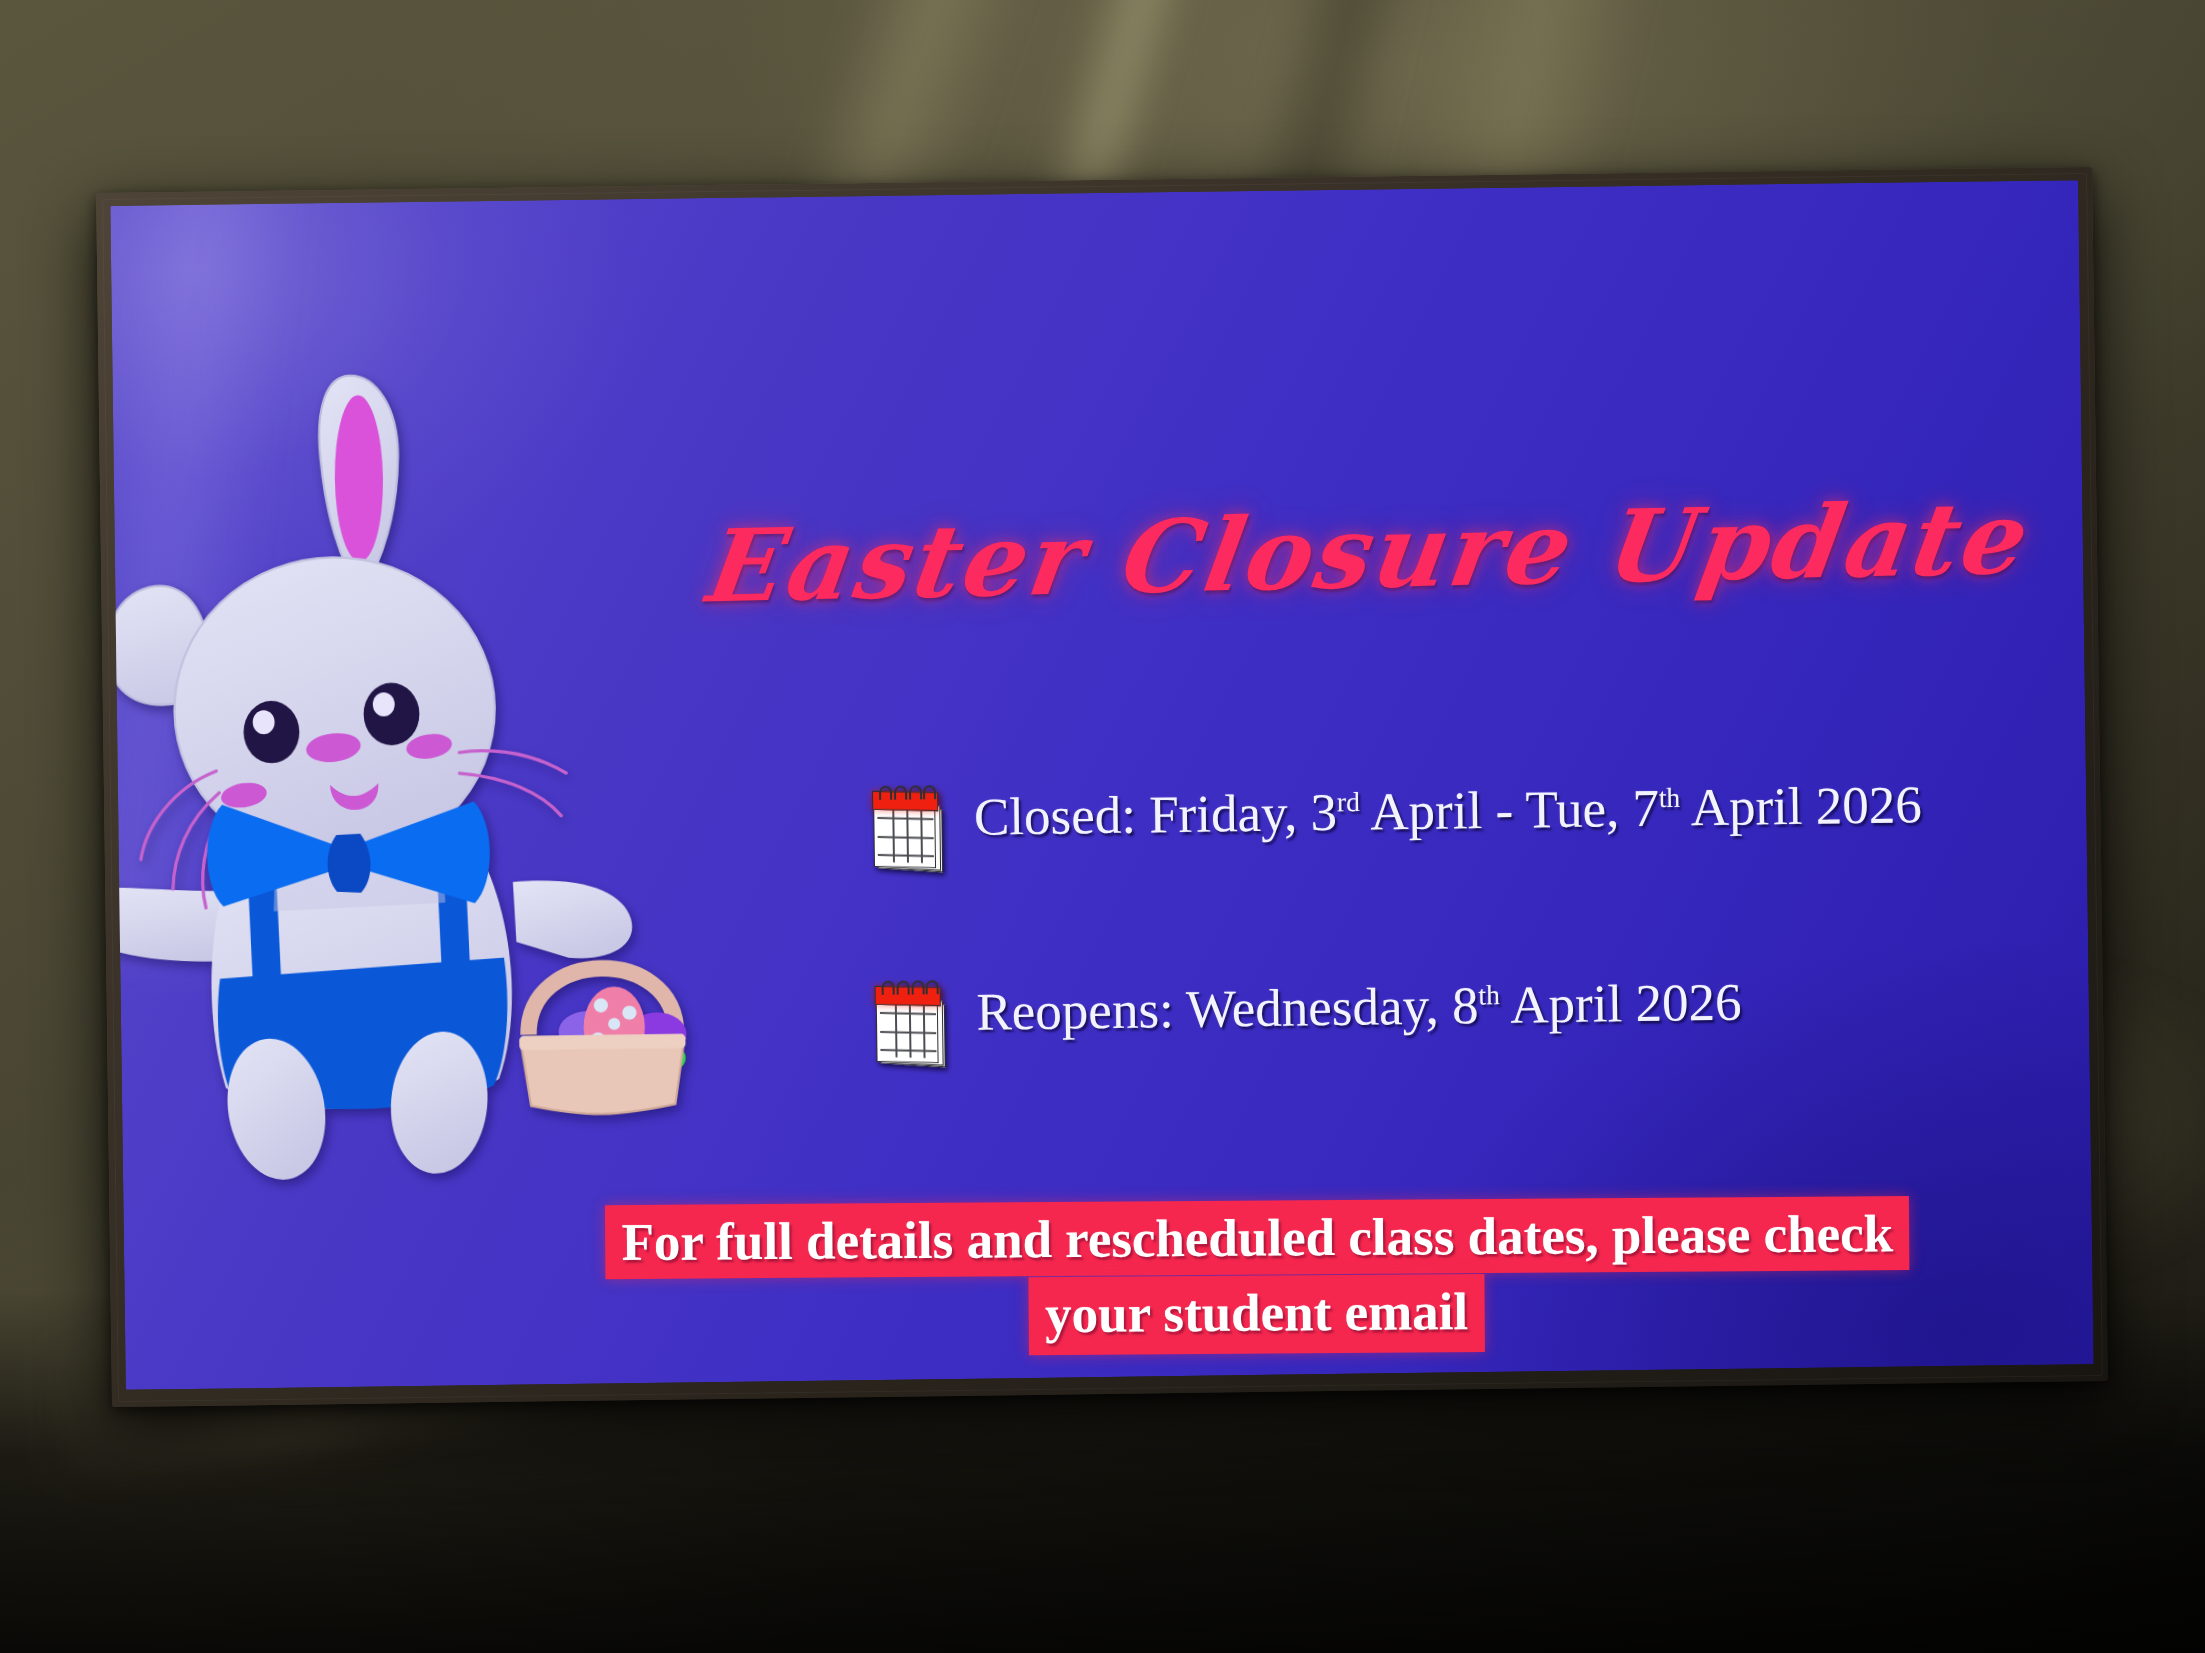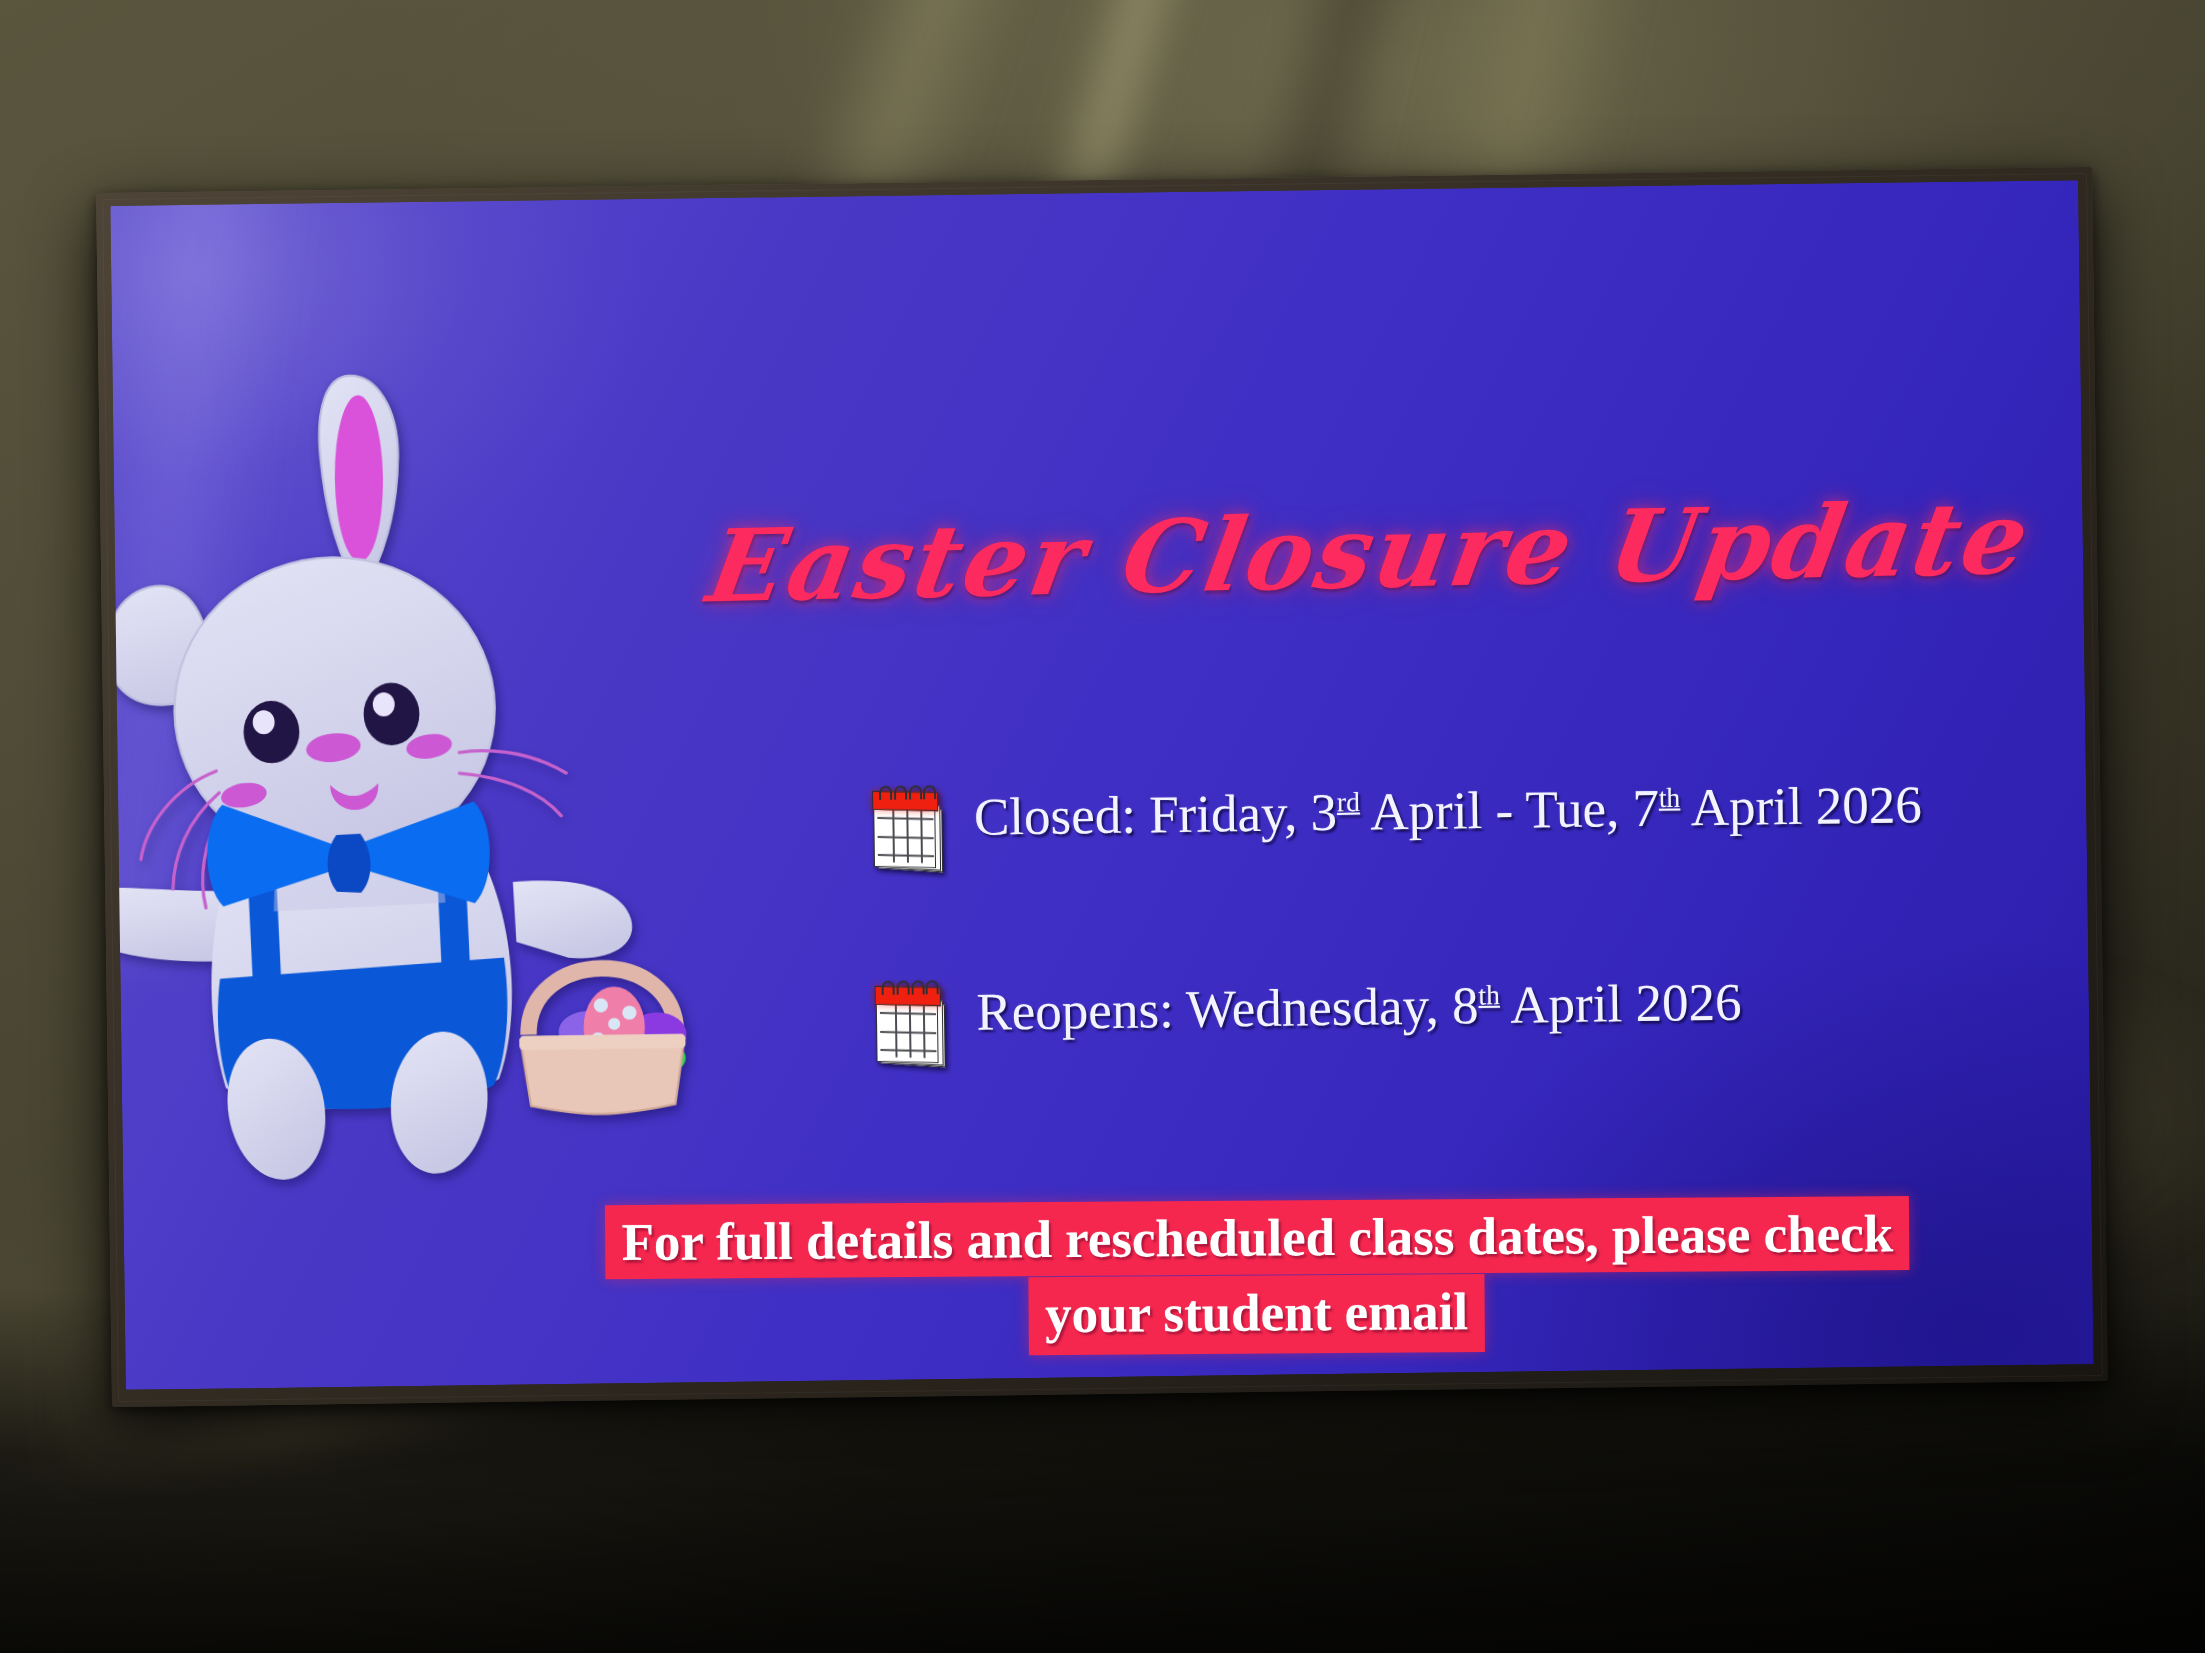--- a/index.html
+++ b/index.html
@@ -91,21 +91,21 @@
   #row-closed  { left:754px; top:593px; width:1160px; }
   #row-reopens { left:754px; top:788px; width:1214px; }
 
   .row-text {
     font-family:"Liberation Serif", serif;
     font-weight:400;
     font-size:53px; line-height:1.13;
     color:#f2f3ff;
     text-shadow:2.2px 2.7px 2.2px rgba(10,4,56,0.72), 0 0 1.6px rgba(255,255,255,0.35);
   }
-  .row-text sup { font-size:0.52em; vertical-align:super;text-decoration:underline; }
+  .row-text sup { font-size:0.52em; vertical-align:super; }
 
   
   .cal { position:relative; width:73px; height:82px; flex:0 0 73px; margin-top:2.2px;
          filter:drop-shadow(2.7px 3.8px 2.7px rgba(8,3,46,0.75)); }
   .cal .page-back2 { position:absolute; left:8.8px; top:16.4px; width:61px; height:63px;
         background:#f2f2f0; border:1.1px solid #2e2f33; transform:skewY(4.5deg); }
   .cal .page-back1 { position:absolute; left:4.4px; top:14.2px; width:63px; height:65px;
         background:#fbfbf9; border:1.1px solid #2e2f33; transform:skewY(3deg); }
   .cal .page { position:absolute; left:1.1px; top:12px; width:62px; height:65px;
         background:#ffffff; border:1.1px solid #2e2f33; transform:skewY(2deg);

